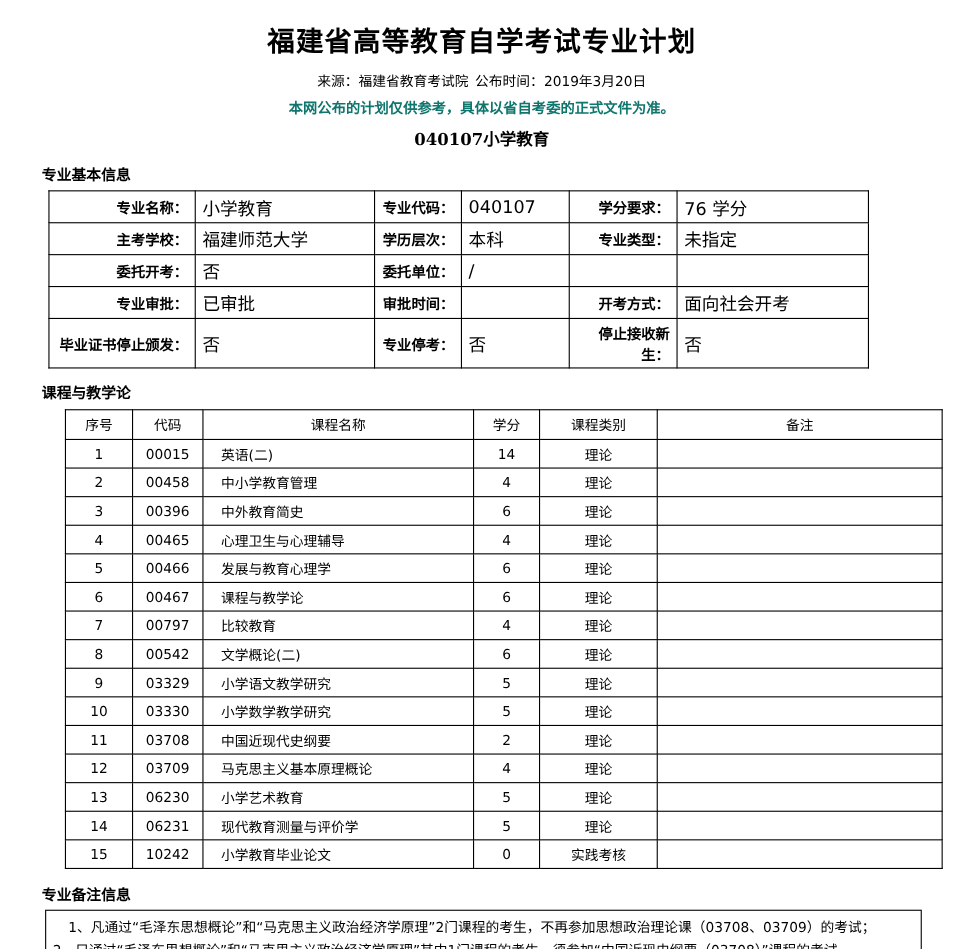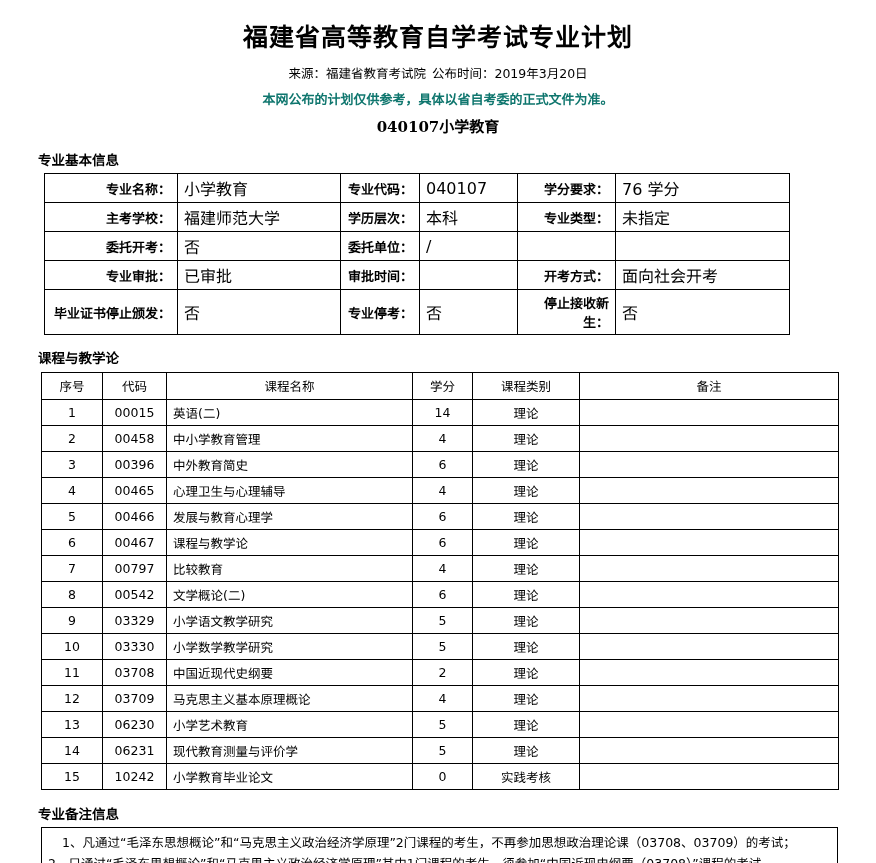--- a/index.html
+++ b/index.html
@@ -106,37 +106,37 @@
   .tbl-basic td.val {
     text-align: left;
     font-size: 16px;
     padding-left: 6px;
   }
   .tbl-basic tr.tall td { height: 44px; }
 
   
   .tbl-course {
     width: 797px;
-    margin-left: 9px;
+    margin-left: 27px;
   }
   .tbl-course th {
     height: 26px;
     text-align: center;
     font-weight: bold;
     font-size: 13px;
   }
   .tbl-course td {
     height: 25px;
     font-size: 12px;
   }
   .tbl-course td.c-no,
   .tbl-course td.c-code,
   .tbl-course td.c-credit,
   .tbl-course td.c-type { text-align: center; }
-  .tbl-course td.c-name { text-align: left; padding-left: 6px; }
+  .tbl-course td.c-name { text-align: left; padding-left: 16px; }
   .tbl-course td.c-note { text-align: left; }
 
   
   .remark-box {
     width: 797px;
     margin-left: 9px;
     border: 1px solid #000;
     box-sizing: border-box;
     padding: 5px 6px 6px 6px;
     background: #fff;

